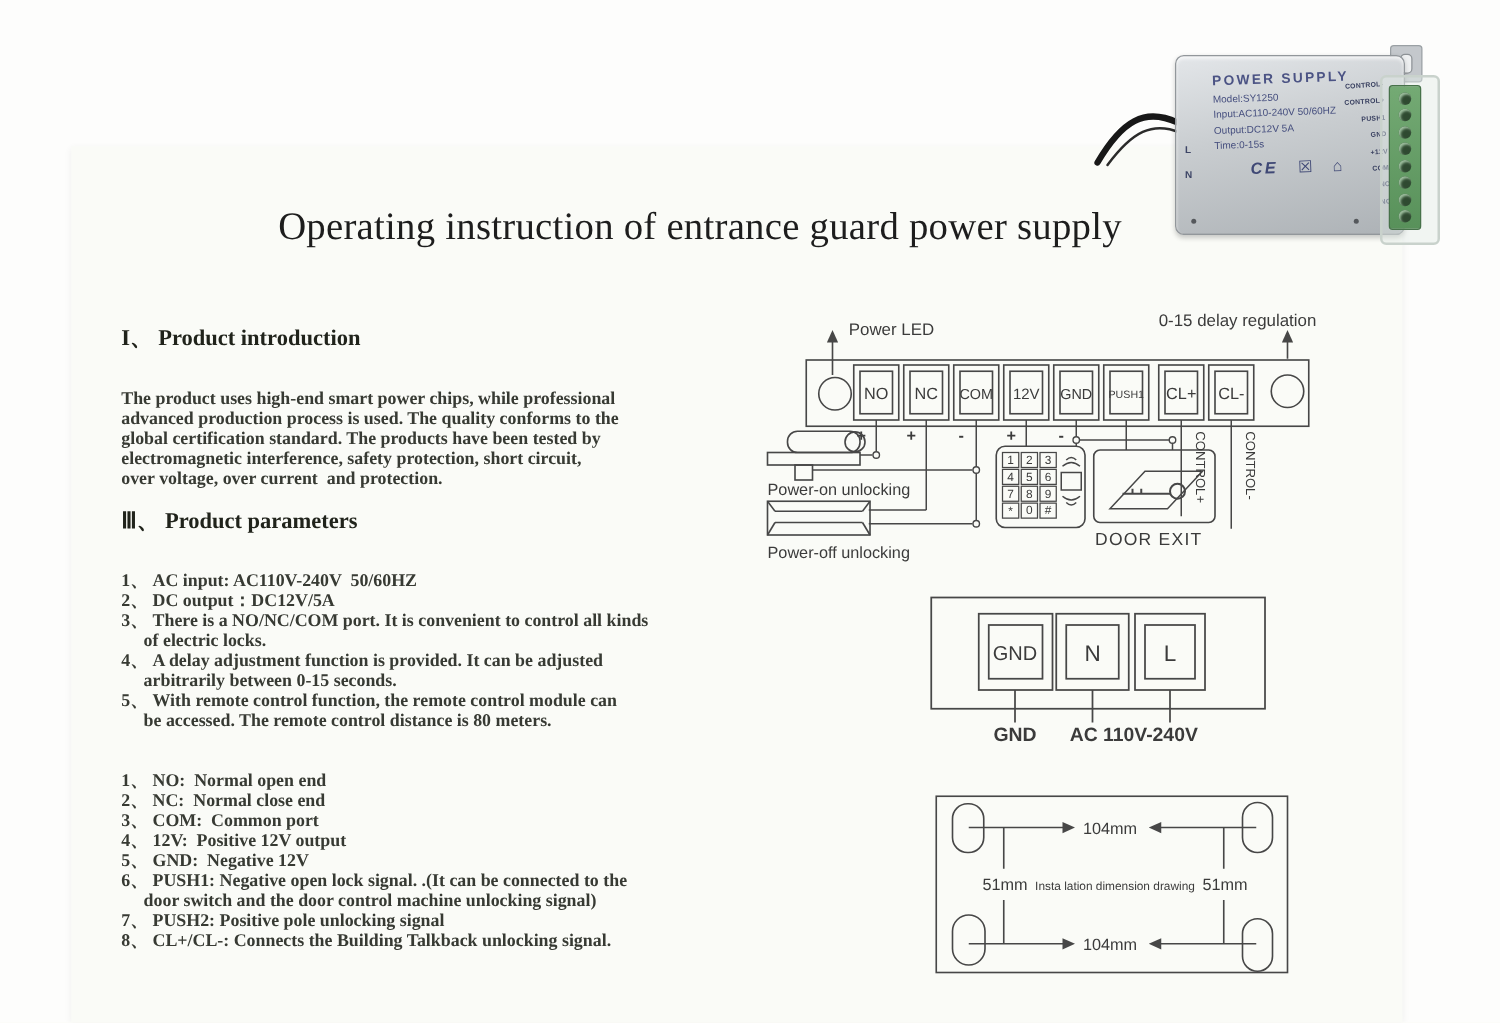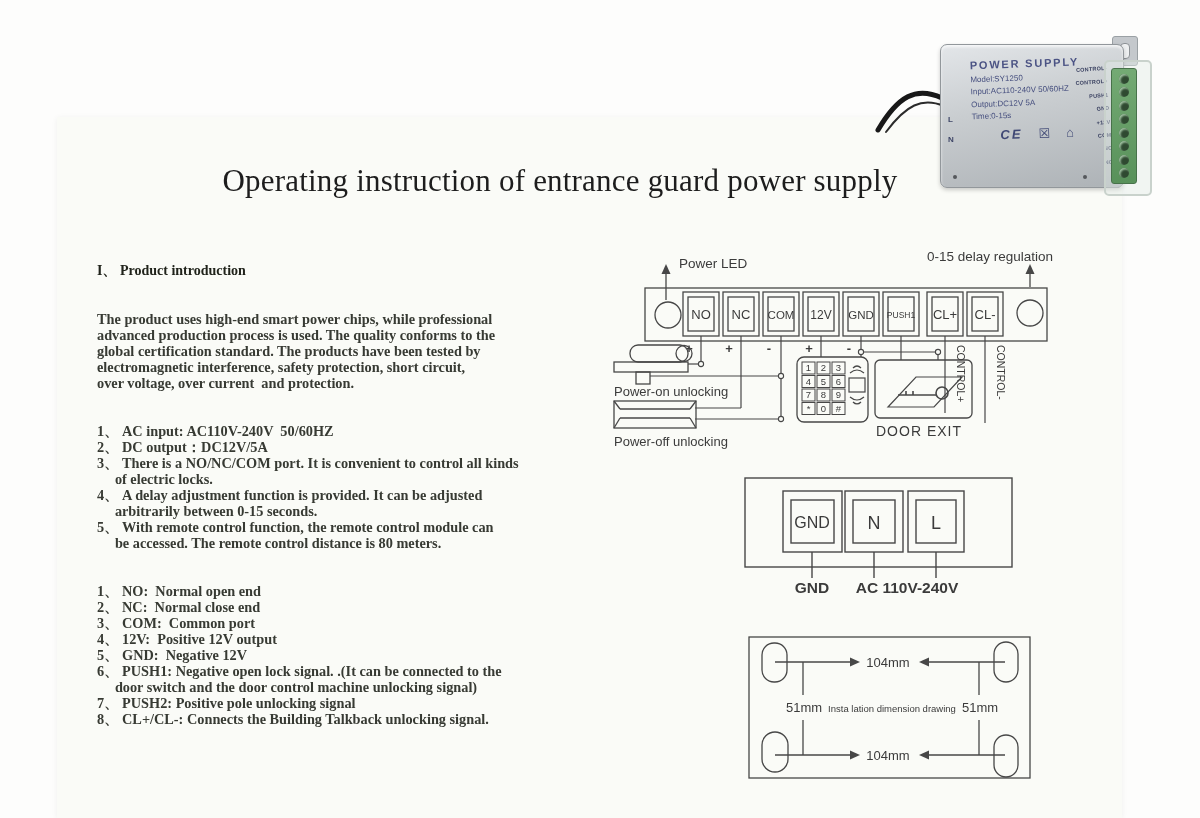--- a/index.html
+++ b/index.html
@@ -16,21 +16,21 @@
   .page-title{
     position:absolute;left:90px;top:163px;width:940px;text-align:center;
     font-family:"Liberation Serif", serif;font-size:31px;color:#1d1d1d;
     letter-spacing:.2px;
   }
   .col{
     position:absolute;left:97px;top:262px;width:480px;
     font-family:"Liberation Serif", serif;color:#2e312b;
   }
   .sec{margin-bottom:17px;}
-  .sec .h{font-size:14px;font-weight:bold;color:#20231b;line-height:17px;}
+  .sec .h{font-size:18px;font-weight:bold;color:#20231b;line-height:17px;}
   .sec .b{font-size:14.3px;line-height:16px;font-weight:bold;color:#373a33;white-space:pre-wrap;margin-top:32px;}
   .diag{position:absolute;}
   .diag1{left:600px;top:245px;}
   .diag2{left:740px;top:470px;}
   .diag3{left:742px;top:625px;}
   svg text{font-family:"Liberation Sans", sans-serif;fill:#3b3b3b;}
   
   .device{position:absolute;left:868px;top:22px;width:290px;height:182px;z-index:5;}
   .wire-svg{position:absolute;left:0;top:58px;}
   .tab{position:absolute;left:244px;top:14px;width:24px;height:28px;background:#c4c8cc;
@@ -72,20 +72,21 @@
 <div class="col">
   <div class="sec">
     <div class="h">I、 Product introduction</div>
     <div class="b">The product uses high-end smart power chips, while professional
 advanced production process is used. The quality conforms to the
 global certification standard. The products have been tested by
 electromagnetic interference, safety protection, short circuit,
 over voltage, over current  and protection.</div>
   </div>
   <div class="sec">
+    <div class="h">Ⅲ、 Product parameters</div>
     <div class="b">1、 AC input: AC110V-240V  50/60HZ
 2、 DC output：DC12V/5A
 3、 There is a NO/NC/COM port. It is convenient to control all kinds
      of electric locks.
 4、 A delay adjustment function is provided. It can be adjusted
      arbitrarily between 0-15 seconds.
 5、 With remote control function, the remote control module can
      be accessed. The remote control distance is 80 meters.</div>
   </div>
   <div class="sec">

